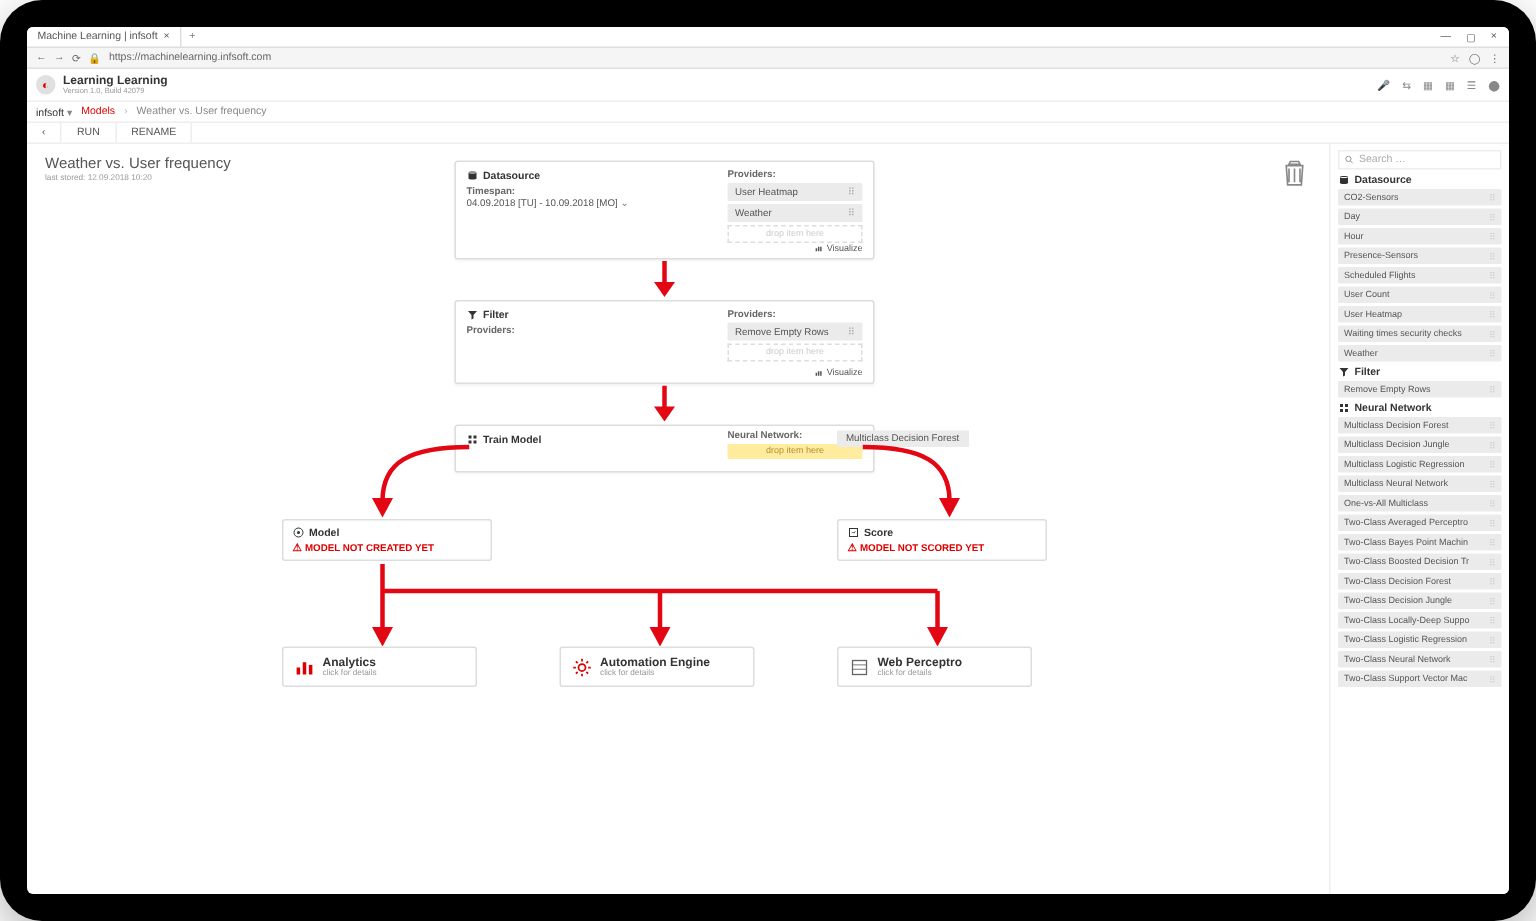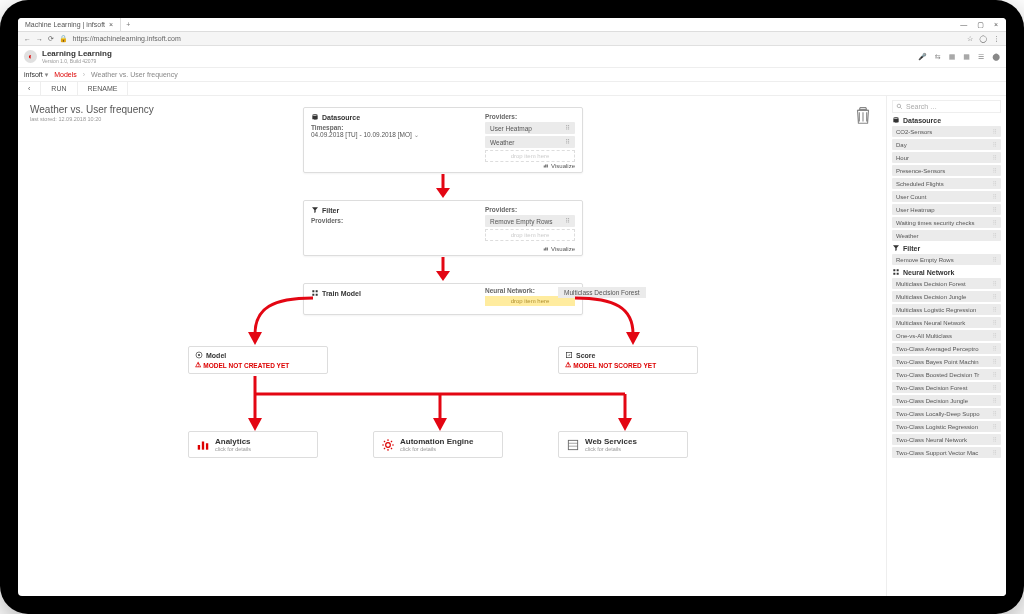--- a/index.html
+++ b/index.html
@@ -307,21 +307,21 @@
         </div>
       </div>
 
       <div class="out-card" style="left:540px;top:327px">
         <svg class="out-ico" viewBox="0 0 24 24">
                 <rect x="4" y="4" width="16" height="16" fill="none" stroke="#666" stroke-width="1.5"></rect>
                 <line x1="4" y1="9" x2="20" y2="9" stroke="#666"></line>
                 <line x1="4" y1="14" x2="20" y2="14" stroke="#666"></line>
               </svg>
         <div>
-          <div class="out-title">Web Services</div>
+          <div class="out-title">Web Perceptro</div>
           <div class="out-sub">click for details</div>
         </div>
       </div>
 
     </div>
   </div>
 
   <div class="sidebar">
     <div class="search">
       <svg viewBox="0 0 24 24">

